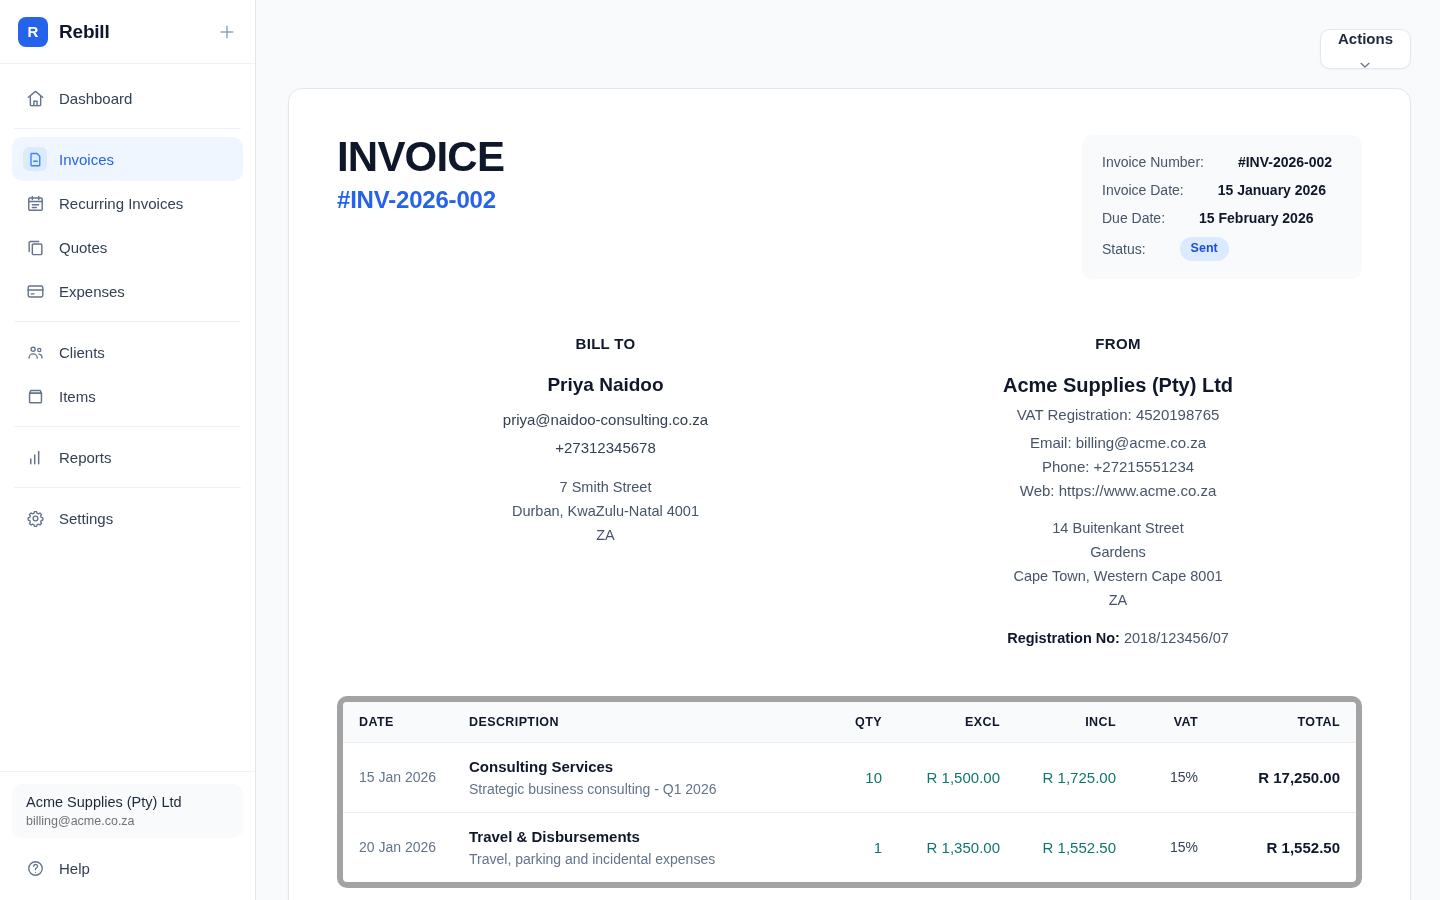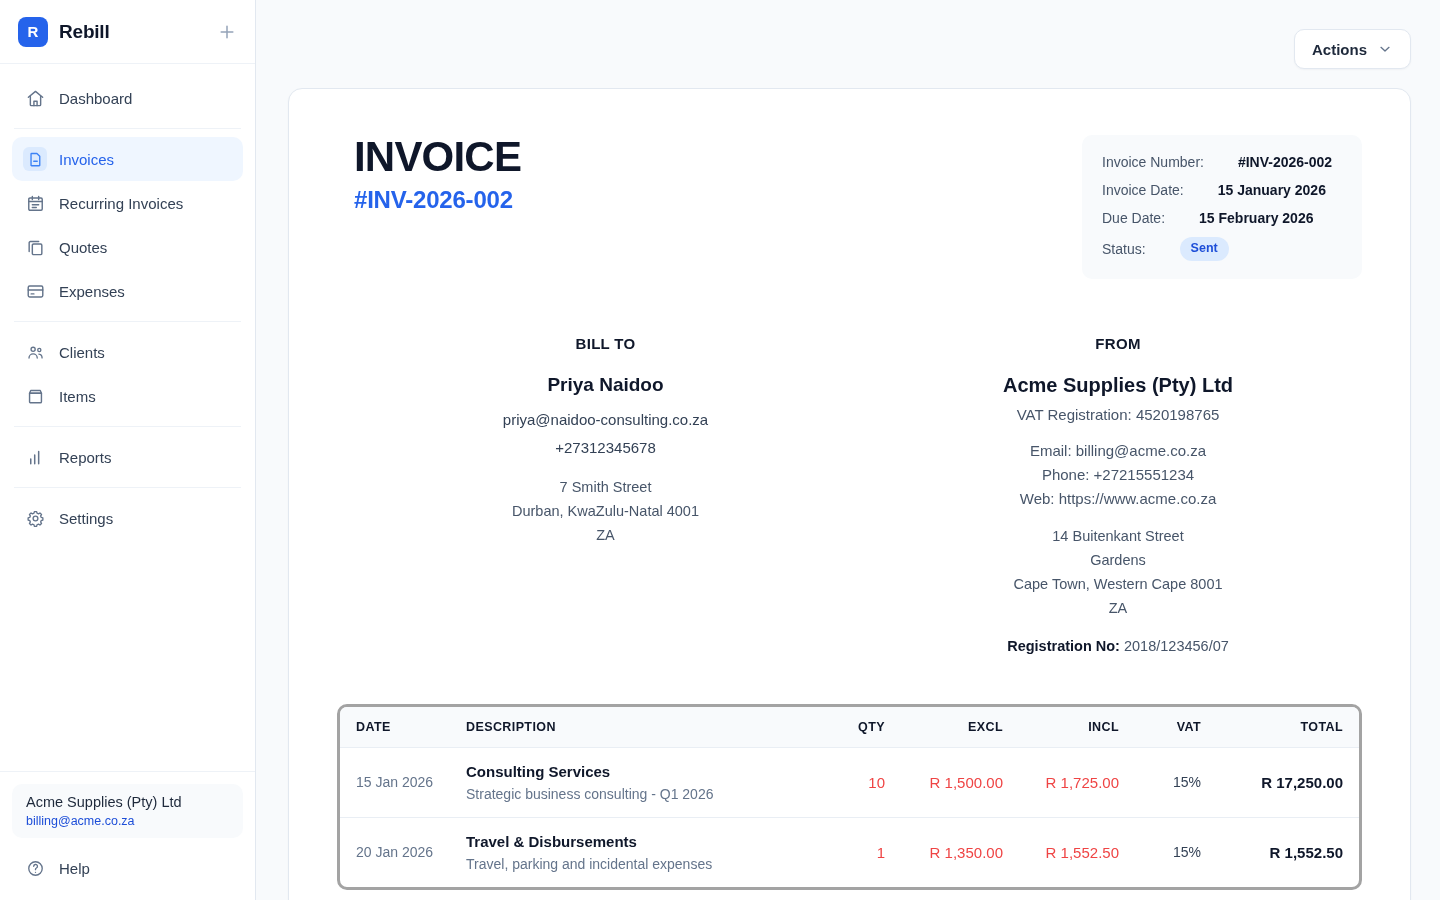--- a/index.html
+++ b/index.html
@@ -36,76 +36,76 @@
   .nav-item .nicon {
     width: 24px; height: 24px; color: #64748b; border-radius: 6px;
     display: flex; align-items: center; justify-content: center; flex: none;
   }
   .nav-item.active { background: #eff6ff; color: #2563eb; font-weight: 500; }
   .nav-item.active .nicon { color: #3b82f6; background: #dbeafe; }
   .divider { height: 1px; background: #eef2f7; margin: 8px 2px; }
   .sb-footer { margin-top: auto; border-top: 1px solid #eef2f7; padding: 12px 12px 10px 12px; }
   .org-card { background: #f8fafc; border-radius: 10px; padding: 10px 14px; margin-bottom: 8px; cursor: pointer; }
   .org-name { font-size: 14.5px; color: #1e293b; margin-bottom: 4px; }
-  .org-email { font-size: 12.5px; color: #1d4ed8; }
+  .org-email { font-size: 12.5px; color: #737373; }
   
   .main { flex: 1; padding: 0 29px 0 32px; }
   .topbar { height: 88px; display: flex; align-items: center; justify-content: flex-end; }
   .actions-btn {
     margin-top: 10px; height: 40px; padding: 0 17px;
     background: #fff; border: 1px solid #e2e8f0; border-radius: 10px;
     display: flex; align-items: center; gap: 10px;
     font-family: inherit; font-size: 15px; font-weight: 600; color: #1e293b;
-    cursor: pointer; box-shadow: 0 1px 2px rgba(15,23,42,0.04);
+    cursor: pointer; box-shadow: 0 1px 2px rgba(15,23,42,0.04); flex-direction: column;
   }
   .actions-btn .chev { color: #64748b; display: flex; }
   .invoice-card {
     background: #fff; border: 1px solid #e2e8f0; border-radius: 14px;
     box-shadow: 0 1px 2px rgba(15,23,42,0.04);
     padding: 46px 48px 60px 48px; min-height: 880px;
   }
-  .inv-header { display: flex; justify-content: space-between; align-items: flex-start; margin-left: 17px; }
+  .inv-header { display: flex; justify-content: space-between; align-items: flex-start; }
   .inv-title { font-size: 42px; font-weight: 800; letter-spacing: -0.8px; color: #0f172a; line-height: 1.05; }
   .inv-number { font-size: 24px; font-weight: 700; color: #2563eb; margin-top: 7px; letter-spacing: -0.2px; }
   .meta-box { width: 280px; background: #f8fafc; border-radius: 10px; padding: 18px 20px; }
   .meta-row { display: flex; justify-content: flex-start; align-items: center; font-size: 14px; min-height: 18px; gap: 34px; }
   .meta-row + .meta-row { margin-top: 10px; }
   .meta-label { color: #475569; }
   .meta-value { font-weight: 700; color: #0f172a; }
   .badge {
     background: #dbeafe; color: #1d4ed8; font-size: 12.5px; font-weight: 600;
     padding: 3px 11px; border-radius: 999px; line-height: 1.4;
   }
   
   .addresses { display: flex; margin-top: 56px; text-align: center; }
   .addr-col-left { width: 537px; flex: none; }
   .addr-col-right { flex: 1; }
   .addr-heading { font-size: 15px; font-weight: 700; letter-spacing: 0.3px; color: #0f172a; }
   .bill-name { font-size: 19px; font-weight: 700; color: #0f172a; margin-top: 22px; }
   .from-name { font-size: 20px; font-weight: 700; color: #0f172a; margin-top: 22px; }
   .bill-contact { margin-top: 10px; font-size: 15px; color: #334155; line-height: 28px; }
   .vat-line { margin-top: 9px; font-size: 15px; color: #475569; }
-  .contact-block { margin-top: 16px; font-size: 15px; color: #475569; line-height: 24px; }
+  .contact-block { margin-top: 8px; font-size: 15px; color: #475569; line-height: 24px; }
   .addr-block { margin-top: 13px; font-size: 14.5px; color: #475569; line-height: 24px; }
   .reg-line { margin-top: 18px; font-size: 14.5px; color: #475569; }
   .reg-label { font-weight: 700; color: #0f172a; }
   
-  .items-table-wrap { margin-top: 50px; border: 3px solid #a3a3a3; border-radius: 10px; overflow: hidden; }
+  .items-table-wrap { margin-top: 50px; border: 6px solid #a3a3a3; border-radius: 10px; overflow: hidden; }
   table { width: 100%; border-collapse: collapse; }
   thead th {
     background: #f8fafc; padding: 13px 16px;
     font-size: 12.5px; font-weight: 700; color: #0f172a; letter-spacing: 0.4px;
     text-align: left; white-space: nowrap;
   }
   thead th.num, tbody td.num { text-align: right; }
   tbody td { padding: 15px 16px; border-top: 1px solid #e9eef4; vertical-align: middle; }
   td.date-cell { color: #64748b; font-size: 14px; white-space: nowrap; }
   .item-title { font-size: 15px; font-weight: 700; color: #0f172a; }
   .item-desc { font-size: 14px; color: #64748b; margin-top: 6px; }
-  td.num { font-size: 15px; color: #ef4444; white-space: nowrap; }
+  td.num { font-size: 15px; color: #0f766e; white-space: nowrap; }
   td.vat-cell { font-size: 14px; color: #334155; }
   td.total-cell { font-weight: 700; color: #0f172a; font-size: 15px; }
   svg { display: block; }
 </style>
 </head>
 <body>
 
 <aside class="sidebar">
   <div class="sb-header">
     <div class="logo">R</div>

